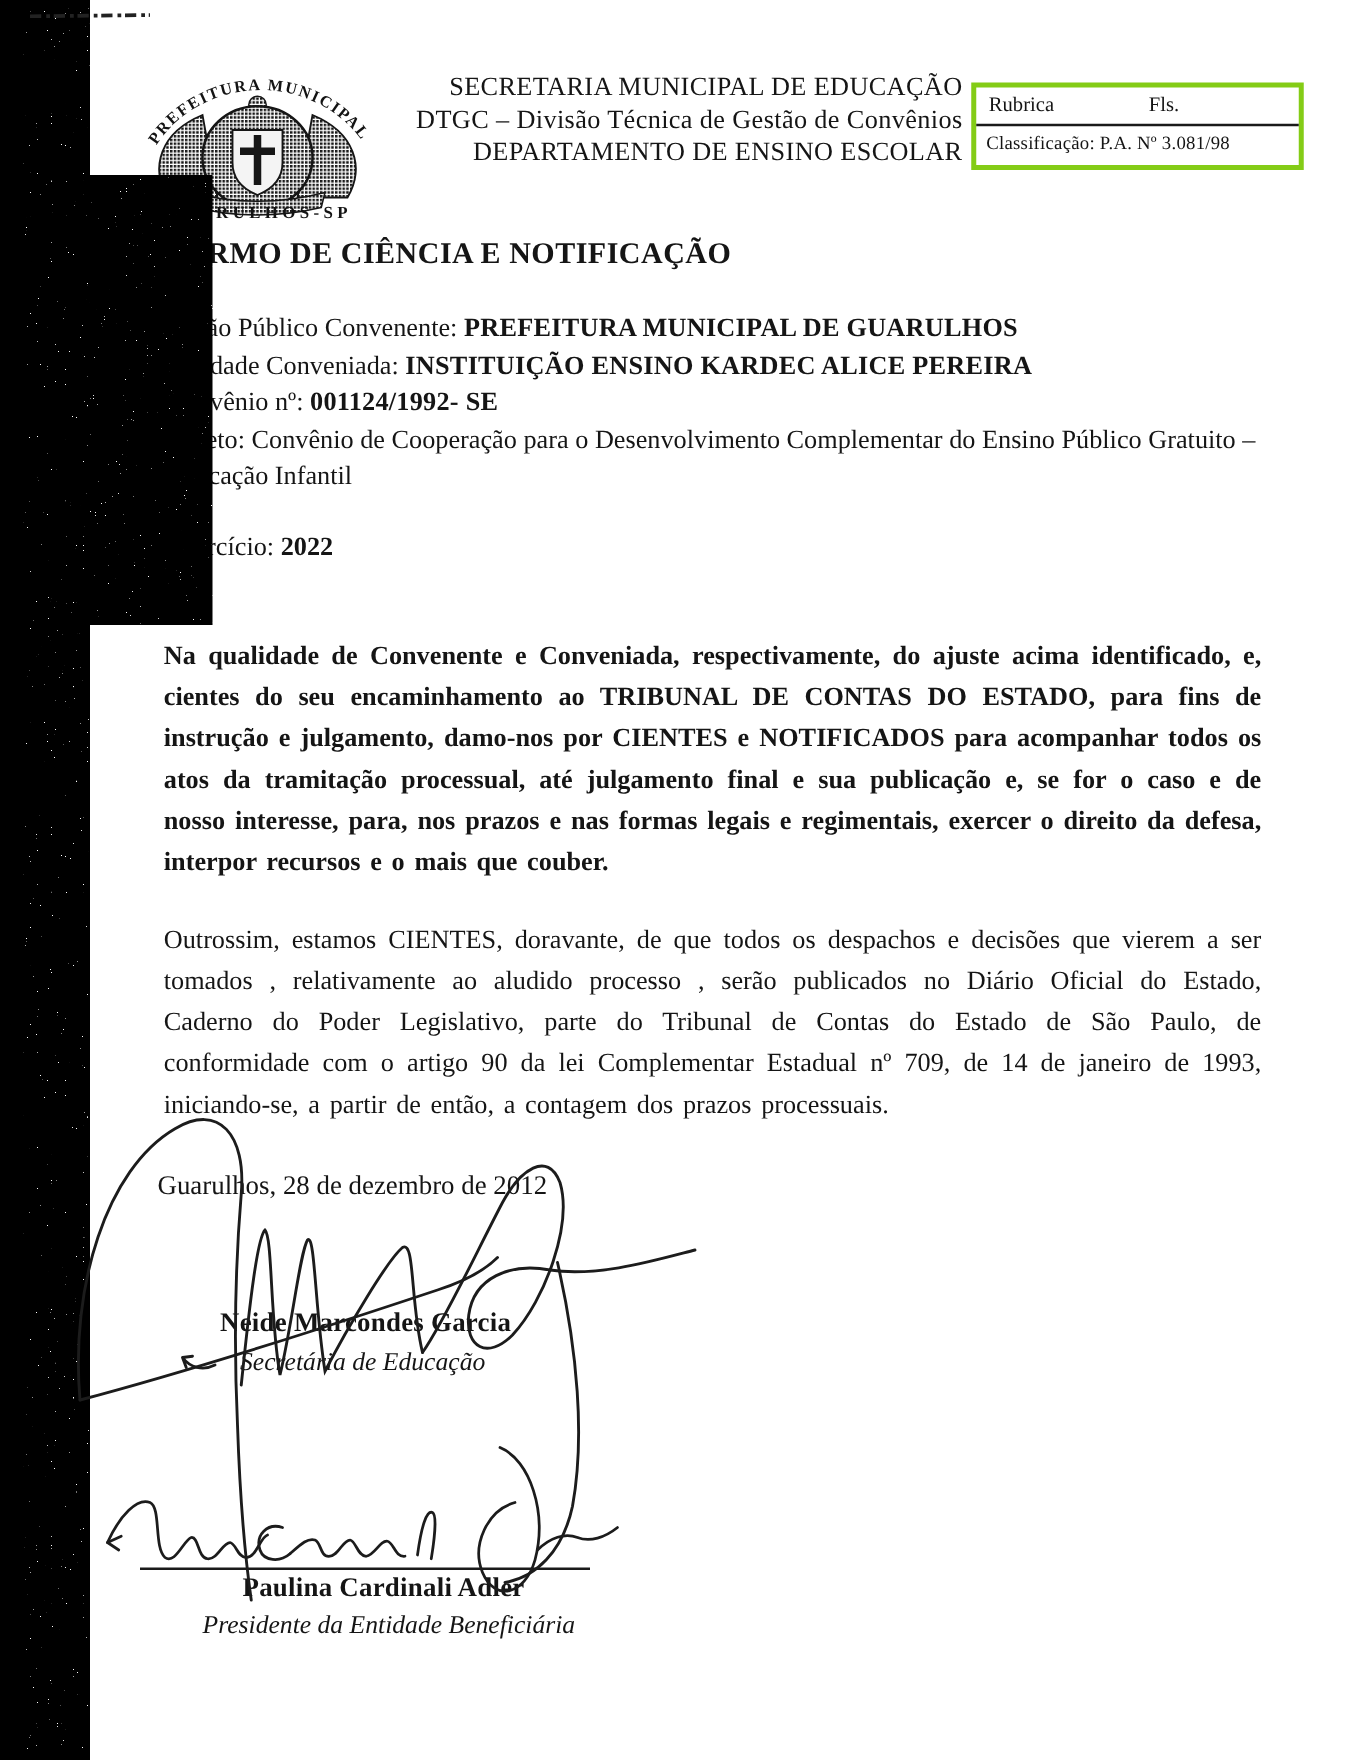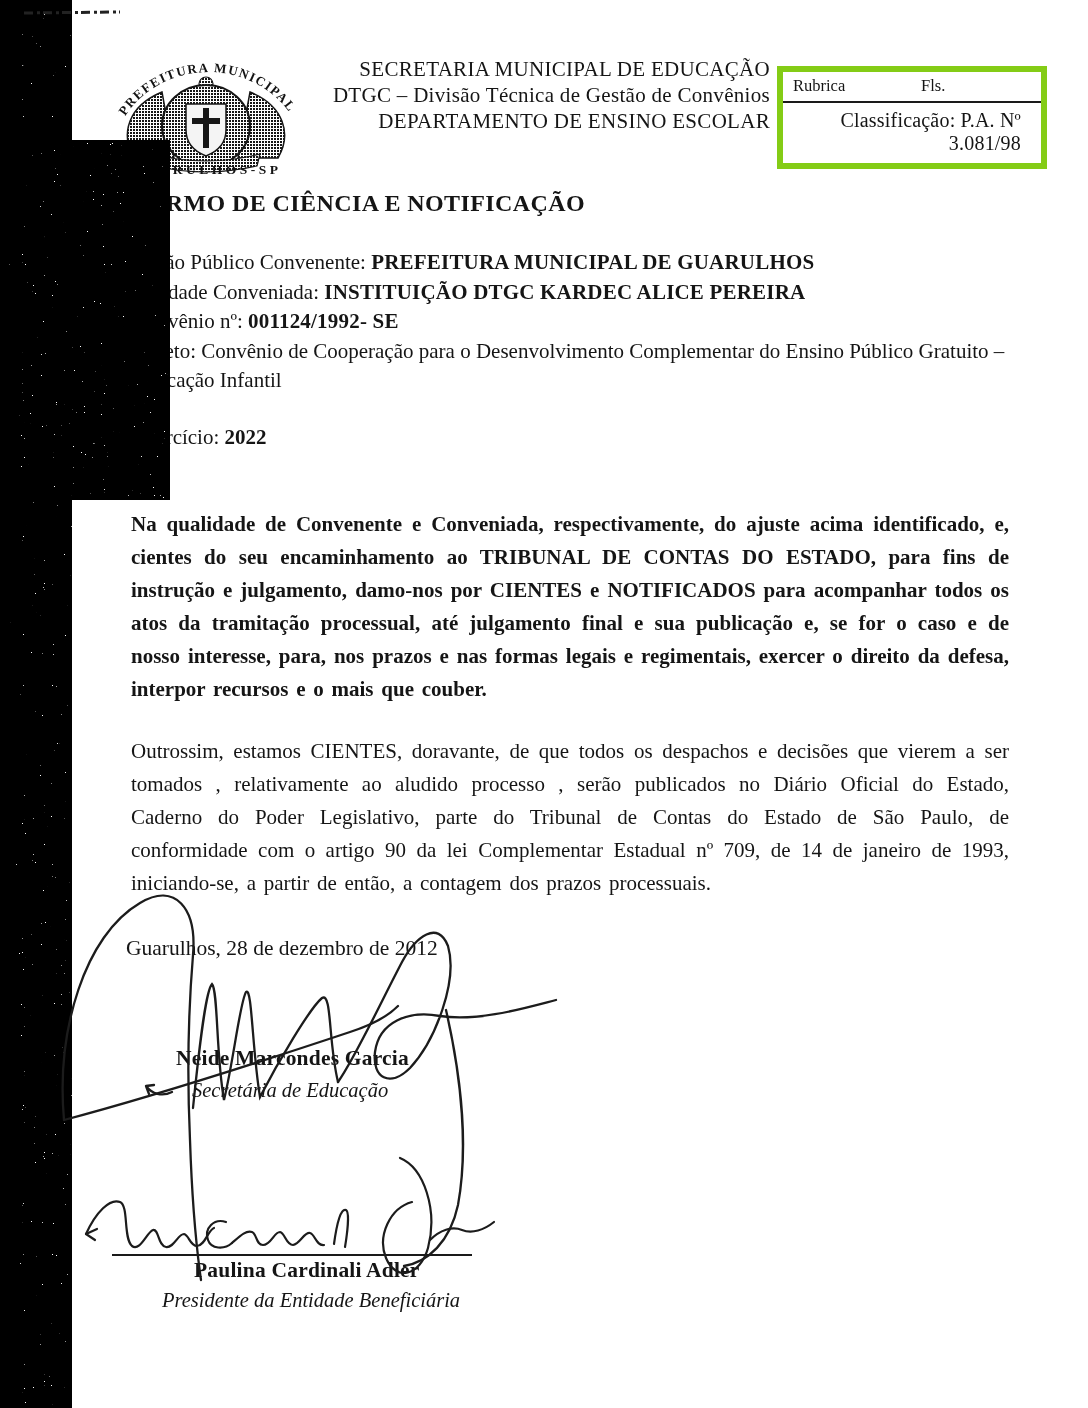--- a/index.html
+++ b/index.html
@@ -5,25 +5,25 @@
   html,body{margin:0;padding:0;}
   body{
     width:1088px;height:1408px;position:relative;background:#ffffff;
     font-family:"Liberation Serif","DejaVu Serif",serif;color:#151515;
     overflow:hidden;
   }
   .abs{position:absolute;}
   
   .org-text{left:300px;top:56px;width:470px;text-align:right;
     font-size:21px;line-height:26px;letter-spacing:.3px;}
-  .stamp-box{left:777px;top:66px;width:258px;border:6px solid #84cc16;
+  .stamp-box{left:777px;top:66px;width:258px;border:4px solid #84cc16;
     font-size:16.5px;}
   .stamp-row1{display:flex;border-bottom:2px solid #1a1a1a;padding:4px 10px 5px 10px;}
   .stamp-rubrica{width:128px;}
-  .stamp-row2{padding:6px 20px 8px 8px;font-size:20px;letter-spacing:.2px;text-align:right;}
+  .stamp-row2{padding:6px 0 8px 8px;font-size:15px;letter-spacing:.2px;}
   
   .doc-title{left:133px;top:190px;width:872px;text-align:left;
     font-size:24px;font-weight:bold;letter-spacing:.4px;}
   
   .info{left:133px;top:248px;width:880px;font-size:21px;line-height:29.5px;}
   .info b{letter-spacing:.2px;}
   .exercicio{left:133px;top:425px;font-size:21px;}
   
   .para{left:131px;width:878px;font-size:21px;line-height:33px;
     text-align:justify;word-spacing:2.5px;}
@@ -83,21 +83,21 @@
   <div class="stamp-row2">Classificação: P.A.  Nº 3.081/98</div>
 </div>
 
 <div class="abs doc-title">TERMO DE CIÊNCIA E NOTIFICAÇÃO</div>
 
 <div class="abs info">
   <div>
     <span>Órgão Público Convenente: </span><b>PREFEITURA MUNICIPAL DE GUARULHOS</b>
   </div>
   <div>
-    <span>Entidade Conveniada: </span><b>INSTITUIÇÃO DTGC KARDEC ALICE PEREIRA</b>
+    <span>Entidade Conveniada: </span><b>INSTITUIÇÃO ENSINO KARDEC ALICE PEREIRA</b>
   </div>
   <div>
     <span>Convênio nº: </span><b>001124/1992- SE</b>
   </div>
   <div>
     <span>Objeto: </span><span>Convênio de Cooperação para o Desenvolvimento Complementar do Ensino Público Gratuito – Educação Infantil</span>
   </div>
 </div>
 
 <div class="abs exercicio">

